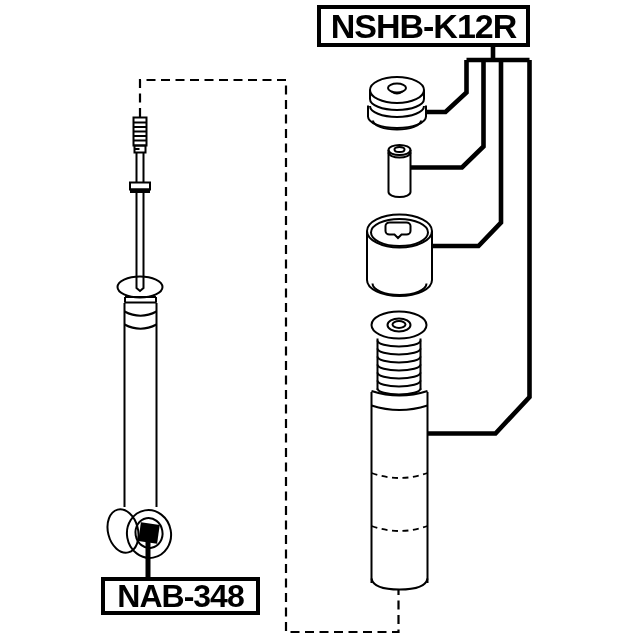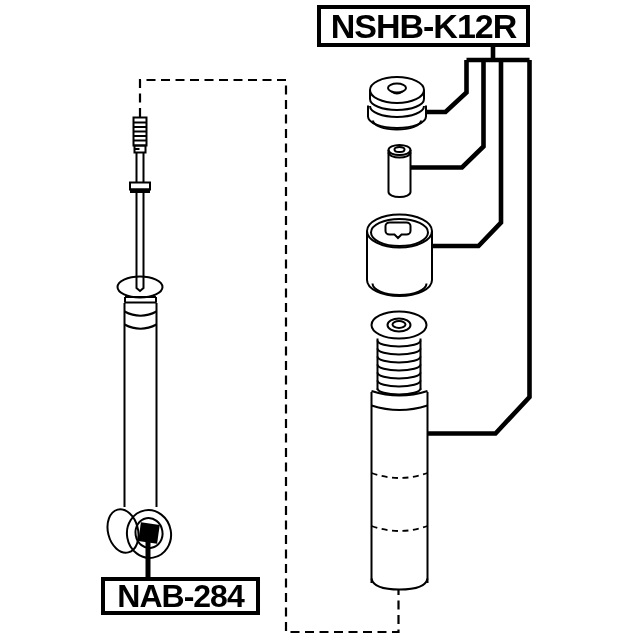--- a/index.html
+++ b/index.html
@@ -117,16 +117,16 @@
         <path class="thin" d="M371.5,578.5 Q373.5,589.5 399.5,589.5 Q425.5,589.5 427.5,578.5"></path>
       </g>
 
     </g>
   </svg>
 
   <div class="label-box" id="label-nshb">
     <span>NSHB-K12R</span>
   </div>
   <div class="label-box" id="label-nab">
-    <span>NAB-284</span>
+    <span>NAB-348</span>
   </div>
 
 </div>
 
 </body></html>

